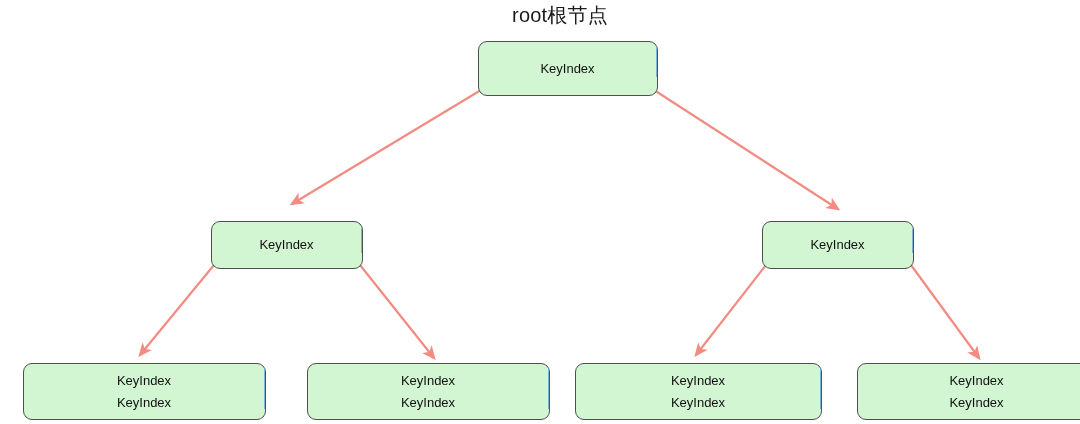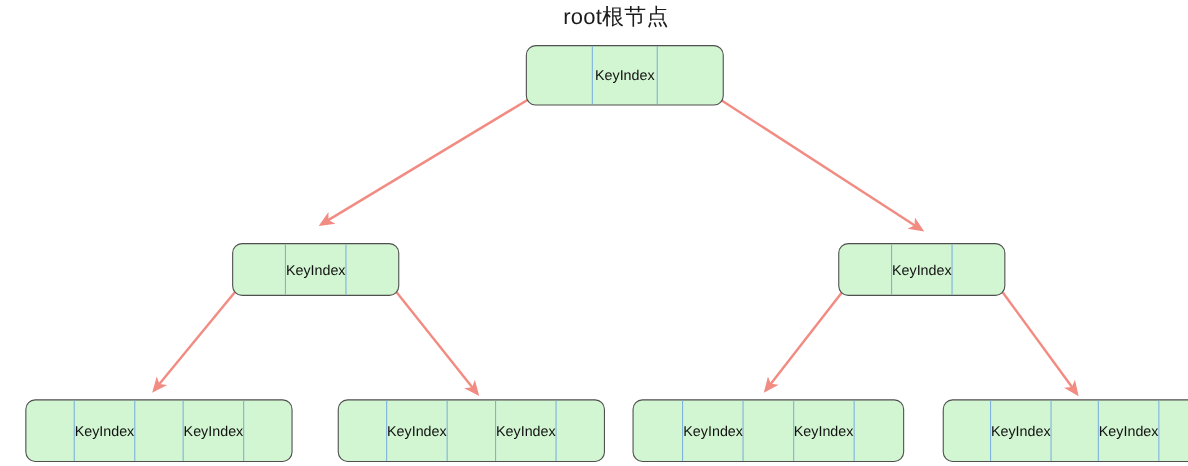--- a/index.html
+++ b/index.html
@@ -37,21 +37,21 @@
     text-align: center;
     font-size: 20px;
     color: #1b1b1b;
     letter-spacing: 0.2px;
     white-space: nowrap;
   }
   .btree-node {
     position: absolute;
     box-sizing: border-box;
     display: flex;
-    flex-direction: row;
+    flex-direction: column;
     background: #d2f5d2;
     border: 1.4px solid #4f4f4f;
     border-radius: 9px;
     overflow: hidden;
   }
   .node-cell {
     flex: 1 1 0;
     display: flex;
     align-items: center;
     justify-content: center;

